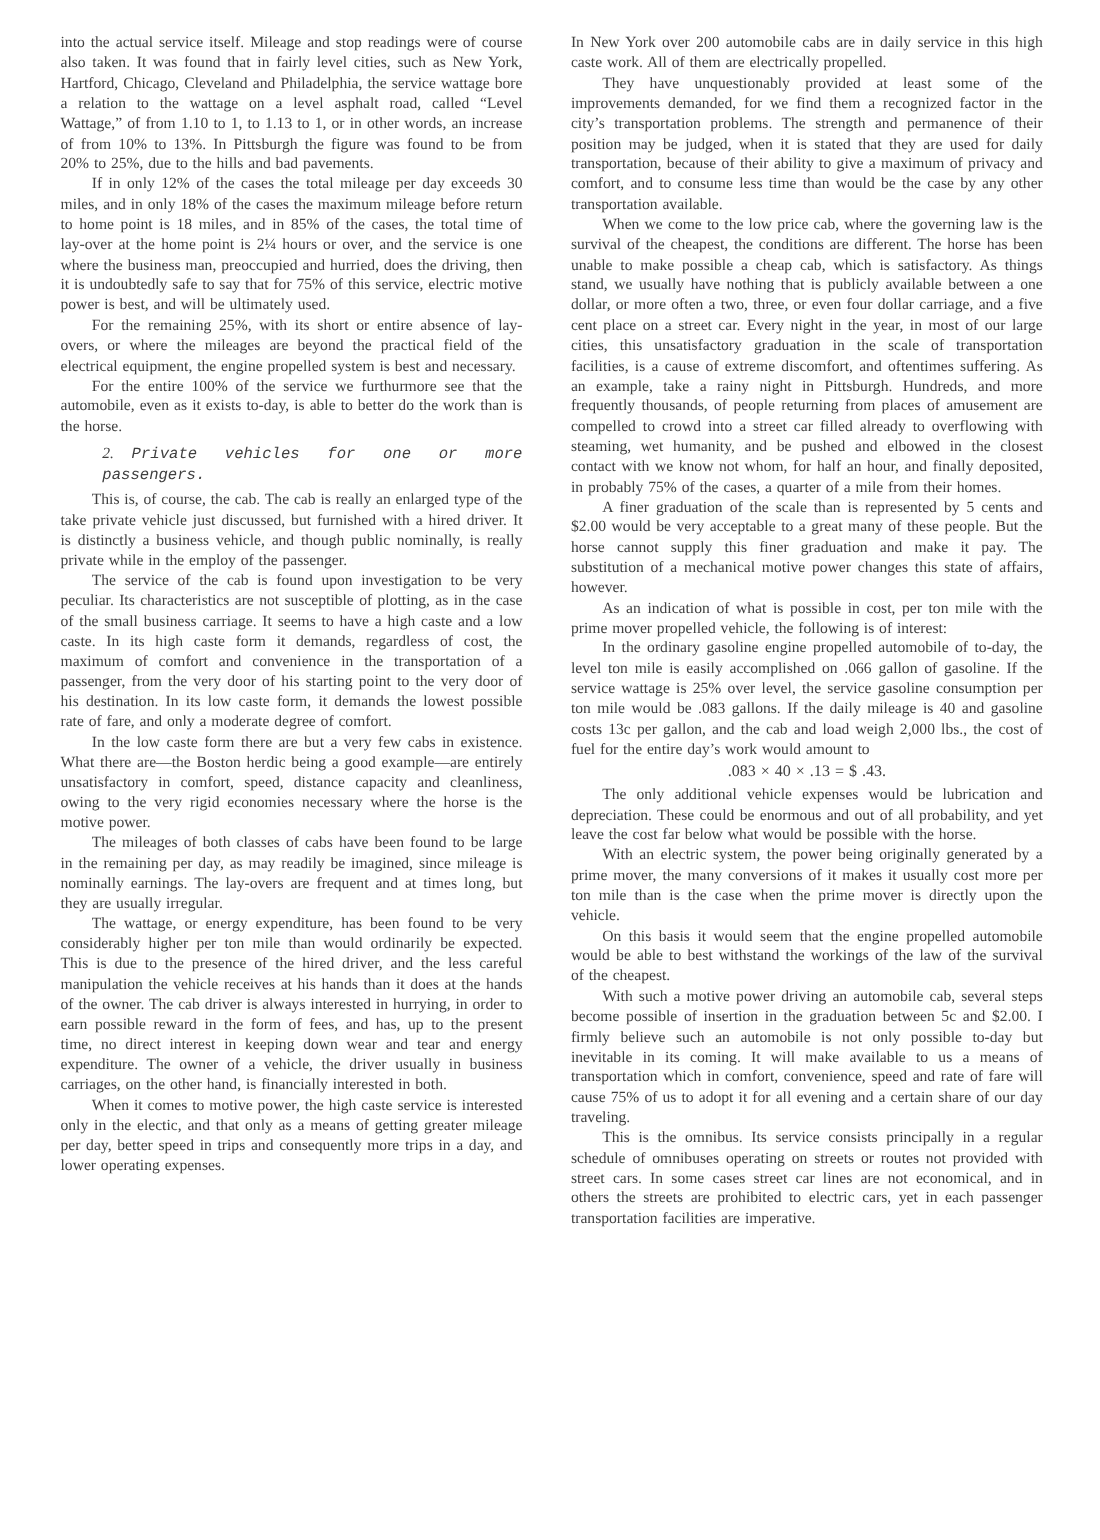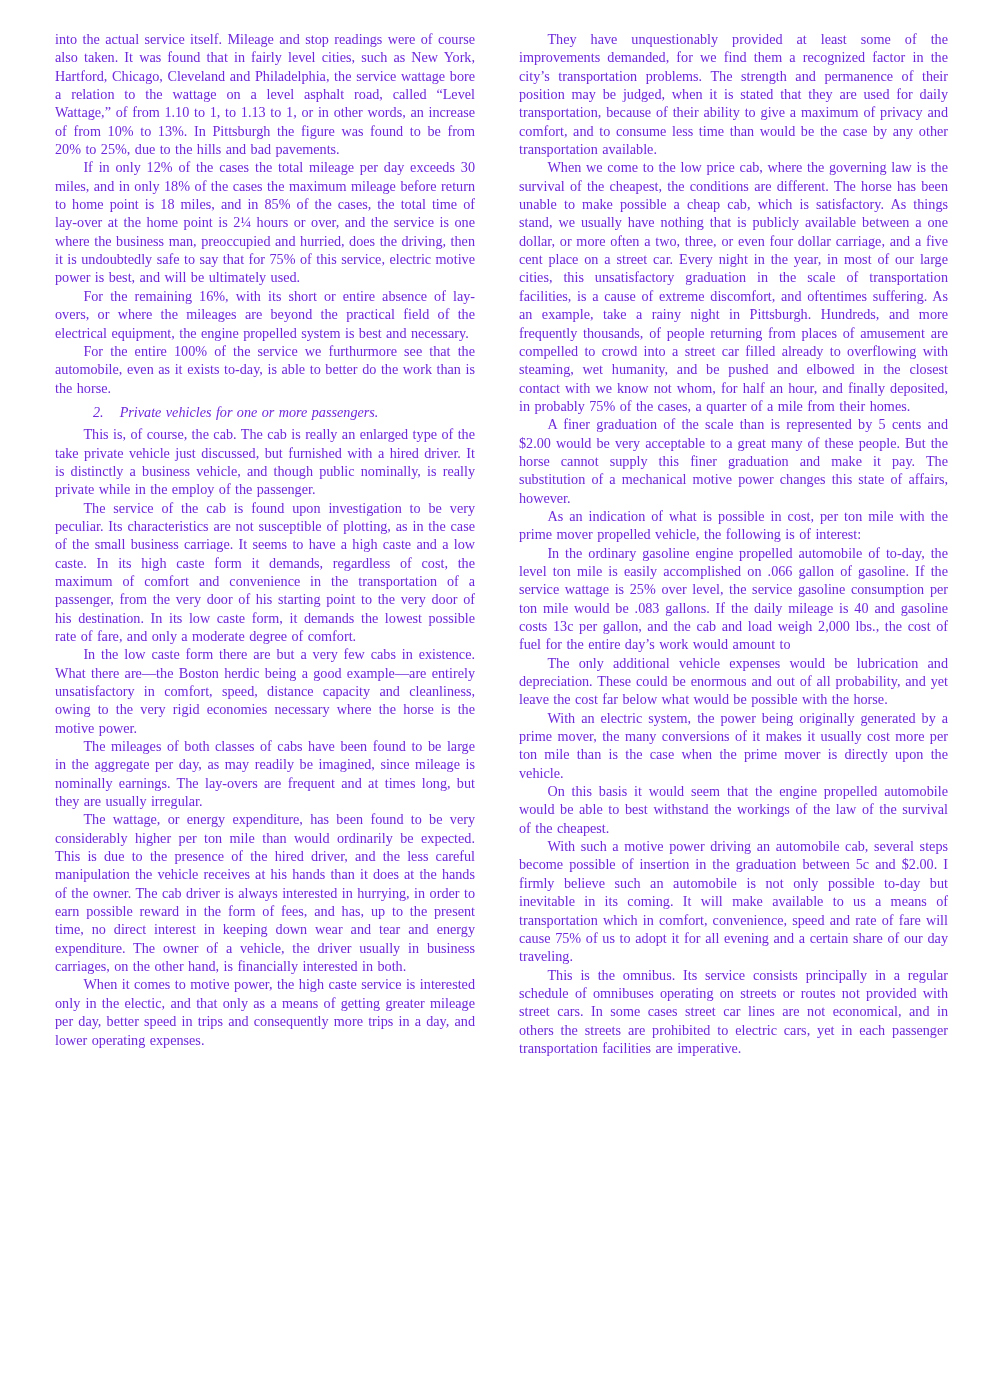--- a/index.html
+++ b/index.html
@@ -13,21 +13,21 @@
     overflow: hidden;
   }
   .page {
     box-sizing: border-box;
     width: 1000px;
     height: 1400px;
     padding: 30px 52px 20px 55px;
     display: flex;
     gap: 44px;
     background: #ffffff;
-    color: #6d28d9;
+    color: #404040;
     font-family: "Liberation Serif", "DejaVu Serif", serif;
   }
   .column {
     width: 420px;
     flex: 0 0 auto;
   }
   .column-right {
     width: 429px;
   }
   .para {
@@ -47,54 +47,57 @@
     line-height: 18.3px;
     font-style: italic;
     padding-left: 38px;
     text-indent: 0;
   }
   .heading-number {
     font-style: italic;
   }
   .heading-title {
     margin-left: 16px;
+    font-family: Liberation Mono, monospace;
   }
   .formula {
     margin: 2px 0 2px 0;
     font-size: 14.6px;
     line-height: 19px;
     text-align: center;
     text-indent: 0;
   }
 </style>
 </head>
 <body>
 
 <div class="page">
 
   <div class="column column-left">
     <p class="para no-indent">into the actual service itself.  Mileage and stop readings were of course also taken.  It was found that in fairly level cities, such as New York, Hartford, Chicago, Cleveland and Philadelphia, the service wattage bore a relation to the wattage on a level asphalt road, called “Level Wattage,” of from 1.10 to 1, to 1.13 to 1, or in other words, an increase of from 10% to 13%.  In Pittsburgh the figure was found to be from 20% to 25%, due to the hills and bad pavements.</p>
     <p class="para">If in only 12% of the cases the total mileage per day exceeds 30 miles, and in only 18% of the cases the maximum mileage before return to home point is 18 miles, and in 85% of the cases, the total time of lay-over at the home point is 2¼ hours or over, and the service is one where the business man, preoccupied and hurried, does the driving, then it is undoubtedly safe to say that for 75% of this service, electric motive power is best, and will be ultimately used.</p>
-    <p class="para">For the remaining 16%, with its short or entire absence of lay-overs, or where the mileages are beyond the practical field of the electrical equipment, the engine propelled system is best and necessary.</p>
+    <p class="para">For the remaining 25%, with its short or entire absence of lay-overs, or where the mileages are beyond the practical field of the electrical equipment, the engine propelled system is best and necessary.</p>
     <p class="para">For the entire 100% of the service we furthurmore see that the automobile, even as it exists to-day, is able to better do the work than is the horse.</p>
     <p class="para section-heading"><span class="heading-number">2.</span><span class="heading-title">Private vehicles for one or more passengers.</span></p>
     <p class="para">This is, of course, the cab.  The cab is really an enlarged type of the take private vehicle just discussed, but furnished with a hired driver.  It is distinctly a business vehicle, and though public nominally, is really private while in the employ of the passenger.</p>
     <p class="para">The service of the cab is found upon investigation to be very peculiar.  Its characteristics are not susceptible of plotting, as in the case of the small business carriage.  It seems to have a high caste and a low caste.  In its high caste form it demands, regardless of cost, the maximum of comfort and convenience in the transportation of a passenger, from the very door of his starting point to the very door of his destination.  In its low caste form, it demands the lowest possible rate of fare, and only a moderate degree of comfort.</p>
     <p class="para">In the low caste form there are but a very few cabs in existence.  What there are—the Boston herdic being a good example—are entirely unsatisfactory in comfort, speed, distance capacity and cleanliness, owing to the very rigid economies necessary where the horse is the motive power.</p>
-    <p class="para">The mileages of both classes of cabs have been found to be large in the aggregate per day, as may readily be imagined, since mileage is nominally earnings.  The lay-overs are frequent and at times long, but they are usually irregular.</p>
+    <p class="para">The mileages of both classes of cabs have been found to be large in the remaining per day, as may readily be imagined, since mileage is nominally earnings.  The lay-overs are frequent and at times long, but they are usually irregular.</p>
     <p class="para">The wattage, or energy expenditure, has been found to be very considerably higher per ton mile than would ordinarily be expected.  This is due to the presence of the hired driver, and the less careful manipulation the vehicle receives at his hands than it does at the hands of the owner.  The cab driver is always interested in hurrying, in order to earn possible reward in the form of fees, and has, up to the present time, no direct interest in keeping down wear and tear and energy expenditure.  The owner of a vehicle, the driver usually in business carriages, on the other hand, is financially interested in both.</p>
     <p class="para">When it comes to motive power, the high caste service is interested only in the electic, and that only as a means of getting greater mileage per day, better speed in trips and consequently more trips in a day, and lower operating expenses.</p>
   </div>
 
   <div class="column column-right">
+    <p class="para no-indent">In New York over 200 automobile cabs are in daily service in this high caste work.  All of them are electrically propelled.</p>
     <p class="para">They have unquestionably provided at least some of the improvements demanded, for we find them a recognized factor in the city’s transportation problems.  The strength and permanence of their position may be judged, when it is stated that they are used for daily transportation, because of their ability to give a maximum of privacy and comfort, and to consume less time than would be the case by any other transportation available.</p>
     <p class="para">When we come to the low price cab, where the governing law is the survival of the cheapest, the conditions are different.  The horse has been unable to make possible a cheap cab, which is satisfactory.  As things stand, we usually have nothing that is publicly available between a one dollar, or more often a two, three, or even four dollar carriage, and a five cent place on a street car.  Every night in the year, in most of our large cities, this unsatisfactory graduation in the scale of transportation facilities, is a cause of extreme discomfort, and oftentimes suffering.  As an example, take a rainy night in Pittsburgh.  Hundreds, and more frequently thousands, of people returning from places of amusement are compelled to crowd into a street car filled already to overflowing with steaming, wet humanity, and be pushed and elbowed in the closest contact with we know not whom, for half an hour, and finally deposited, in probably 75% of the cases, a quarter of a mile from their homes.</p>
     <p class="para">A finer graduation of the scale than is represented by 5 cents and $2.00 would be very acceptable to a great many of these people.  But the horse cannot supply this finer graduation and make it pay.  The substitution of a mechanical motive power changes this state of affairs, however.</p>
     <p class="para">As an indication of what is possible in cost, per ton mile with the prime mover propelled vehicle, the following is of interest:</p>
     <p class="para">In the ordinary gasoline engine propelled automobile of to-day, the level ton mile is easily accomplished on .066 gallon of gasoline.  If the service wattage is 25% over level, the service gasoline consumption per ton mile would be .083 gallons.  If the daily mileage is 40 and gasoline costs 13c per gallon, and the cab and load weigh 2,000 lbs., the cost of fuel for the entire day’s work would amount to</p>
+    <p class="para formula">.083 × 40 × .13 = $ .43.</p>
     <p class="para">The only additional vehicle expenses would be lubrication and depreciation.  These could be enormous and out of all probability, and yet leave the cost far below what would be possible with the horse.</p>
     <p class="para">With an electric system, the power being originally generated by a prime mover, the many conversions of it makes it usually cost more per ton mile than is the case when the prime mover is directly upon the vehicle.</p>
     <p class="para">On this basis it would seem that the engine propelled automobile would be able to best withstand the workings of the law of the survival of the cheapest.</p>
     <p class="para">With such a motive power driving an automobile cab, several steps become possible of insertion in the graduation between 5c and $2.00.  I firmly believe such an automobile is not only possible to-day but inevitable in its coming.  It will make available to us a means of transportation which in comfort, convenience, speed and rate of fare will cause 75% of us to adopt it for all evening and a certain share of our day traveling.</p>
     <p class="para">This is the omnibus.  Its service consists principally in a regular schedule of omnibuses operating on streets or routes not provided with street cars.  In some cases street car lines are not economical, and in others the streets are prohibited to electric cars, yet in each passenger transportation facilities are imperative.</p>
   </div>
 
 </div>
 
 </body></html>

